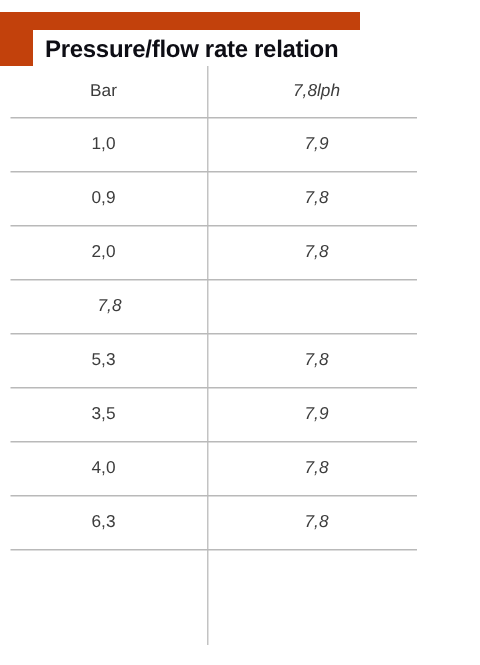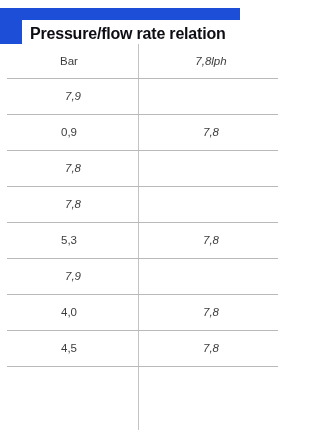--- a/index.html
+++ b/index.html
@@ -21,21 +21,21 @@
     background: #ffffff;
   }
 
   
   .header-bar {
     position: absolute;
     left: 0;
     top: 8px;
     width: 240px;
     height: 36px;
-    background: #1d4ed8;
+    background: #c2410c;
     box-sizing: border-box;
   }
   .header-plate {
     position: absolute;
     left: 22px;
     top: 12px;
     width: 236px;
     height: 28px;
     background: #ffffff;
     display: flex;
@@ -124,57 +124,60 @@
     <div class="vdivider"></div>
 
     <div class="row header-row">
       <div class="cell cell-left">Bar</div>
       <div class="cell cell-right">7,8lph</div>
       <div class="rule"></div>
     </div>
 
 
     <div class="row">
+      <div class="cell cell-left">1,0</div>
       <div class="cell cell-right">7,9</div>
       <div class="rule"></div>
     </div>
 
     <div class="row">
       <div class="cell cell-left">0,9</div>
       <div class="cell cell-right">7,8</div>
       <div class="rule"></div>
     </div>
 
     <div class="row">
+      <div class="cell cell-left">2,0</div>
       <div class="cell cell-right">7,8</div>
       <div class="rule"></div>
     </div>
 
     <div class="row">
       <div class="cell cell-right">7,8</div>
       <div class="rule"></div>
     </div>
 
     <div class="row">
       <div class="cell cell-left">5,3</div>
       <div class="cell cell-right">7,8</div>
       <div class="rule"></div>
     </div>
 
     <div class="row">
+      <div class="cell cell-left">3,5</div>
       <div class="cell cell-right">7,9</div>
       <div class="rule"></div>
     </div>
 
     <div class="row">
       <div class="cell cell-left">4,0</div>
       <div class="cell cell-right">7,8</div>
       <div class="rule"></div>
     </div>
 
     <div class="row">
-      <div class="cell cell-left">4,5</div>
+      <div class="cell cell-left">6,3</div>
       <div class="cell cell-right">7,8</div>
       <div class="rule"></div>
     </div>
 
   </div>
 </div>
 
 </body></html>

